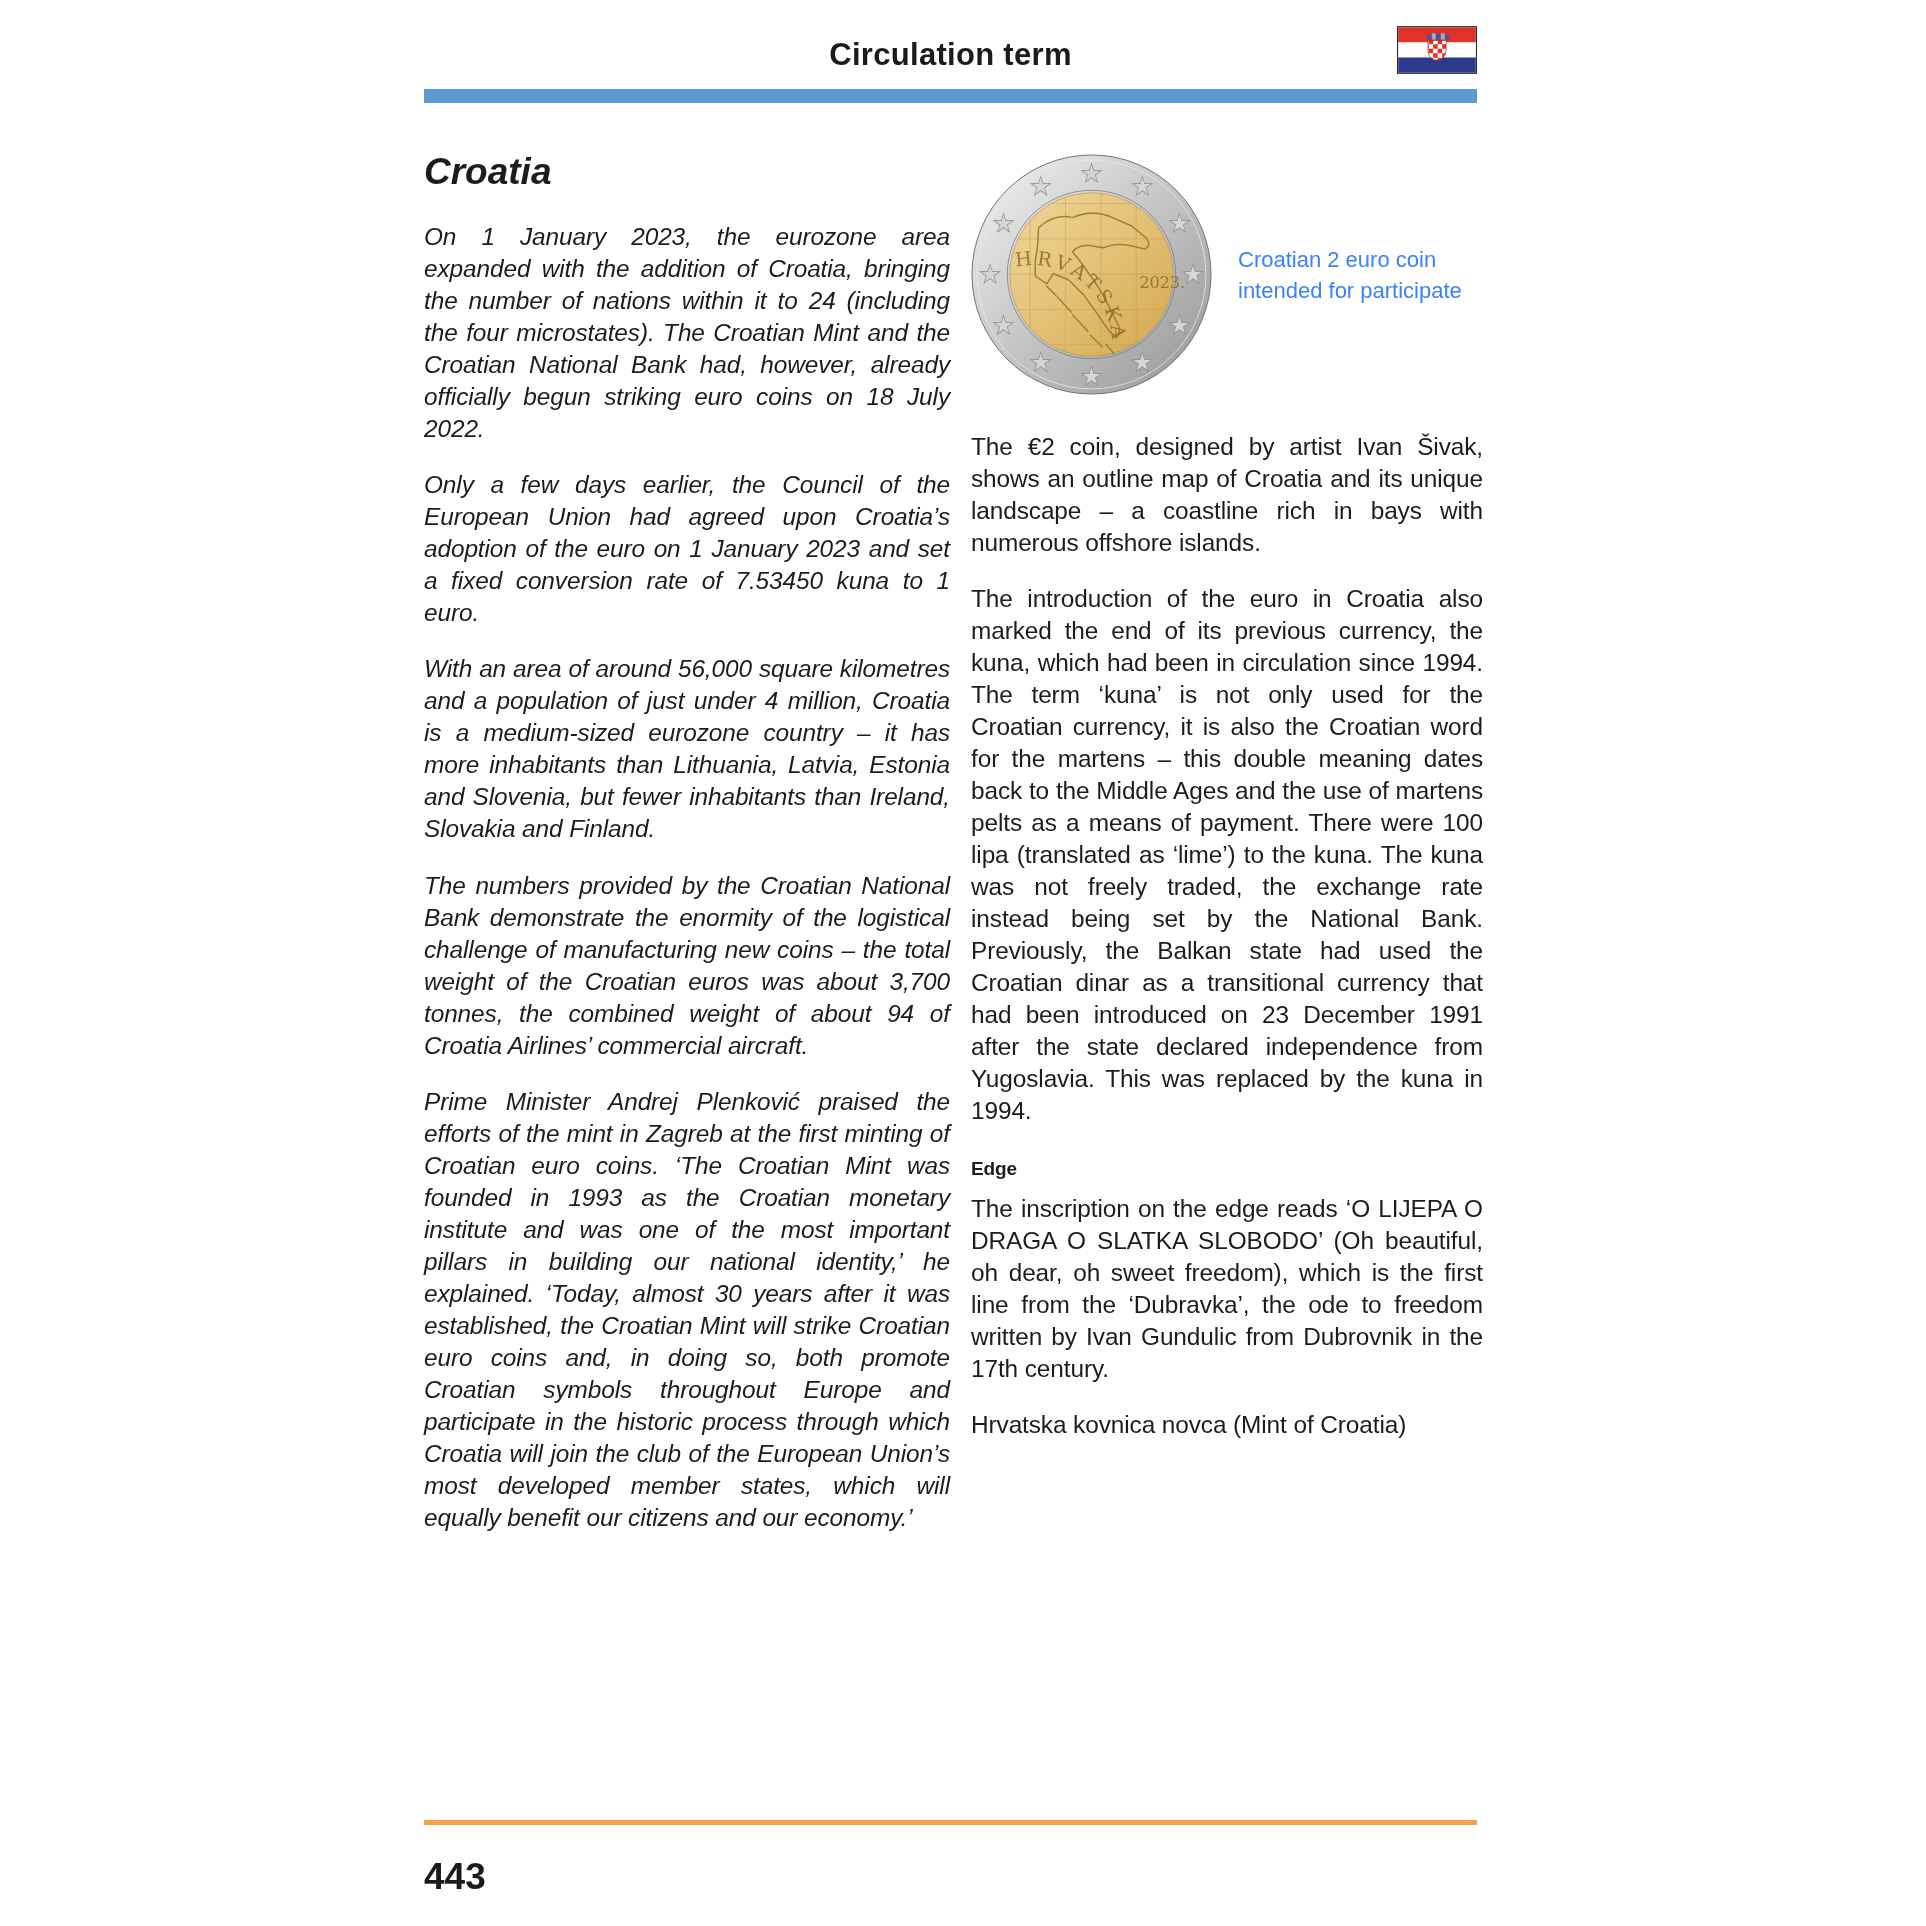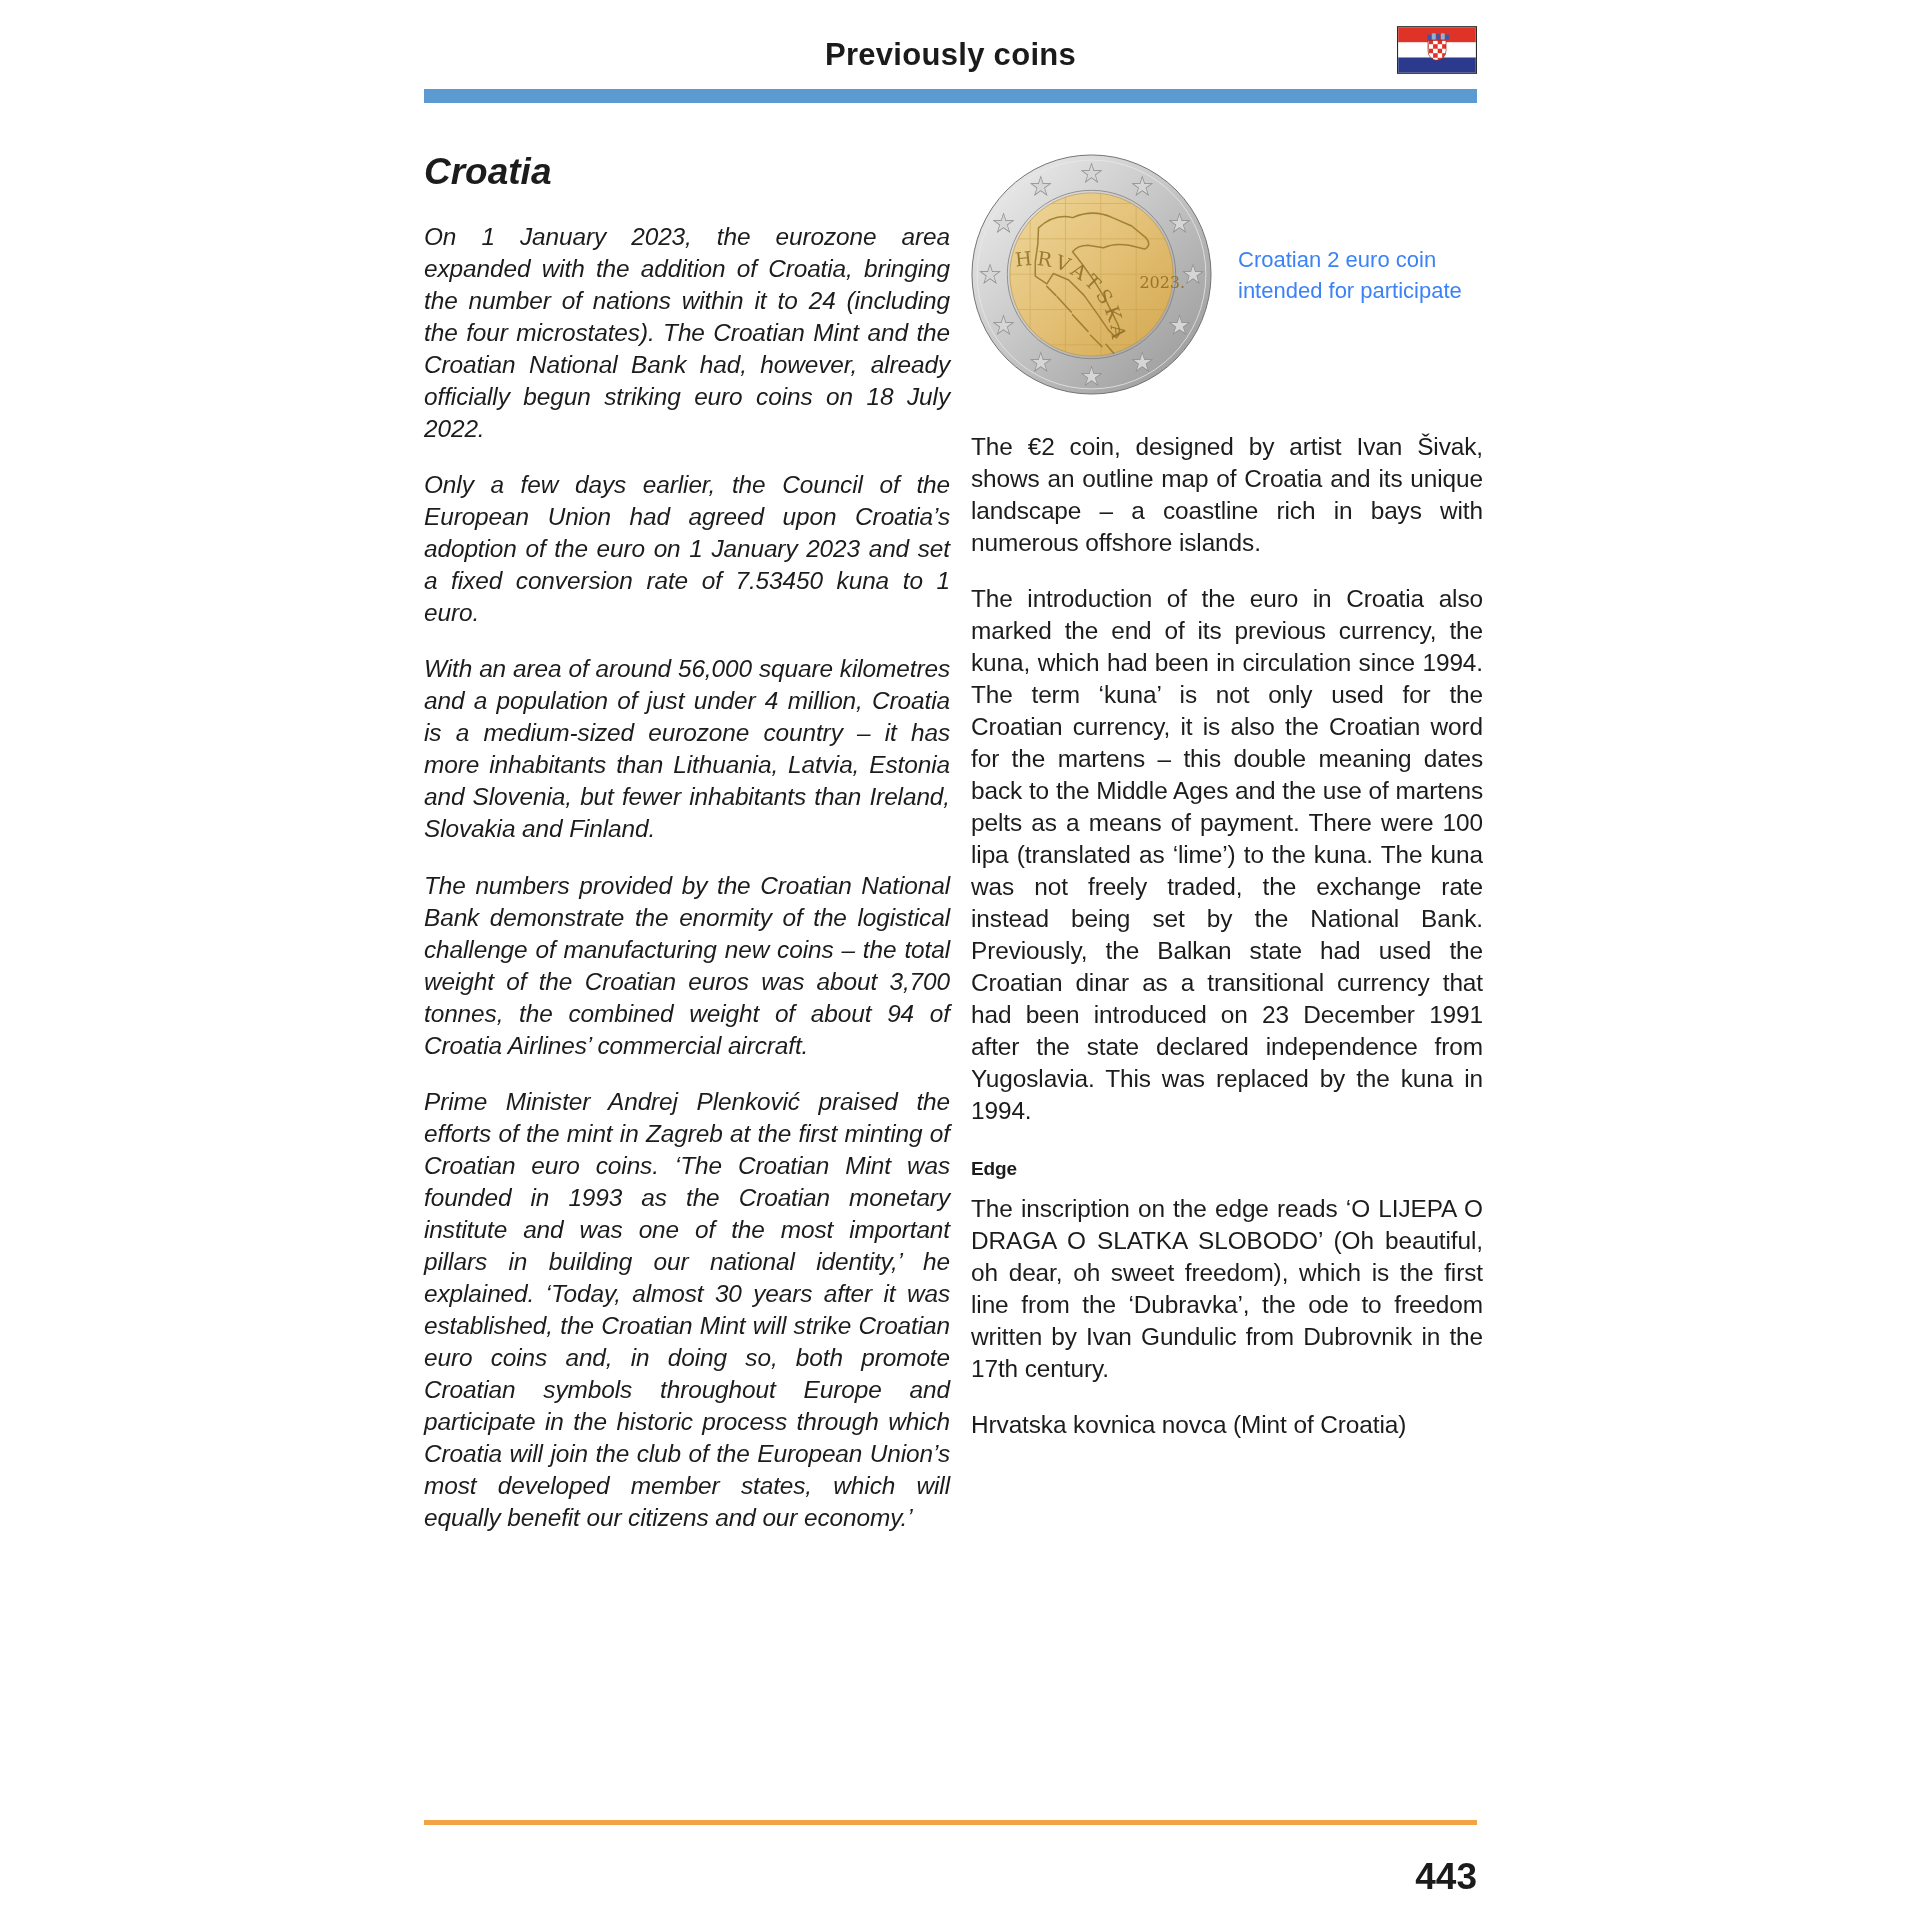--- a/index.html
+++ b/index.html
@@ -36,30 +36,30 @@
     margin:0 0 36px 0;display:flex;align-items:center;gap:26px;
   }
   figure.coin-figure svg{flex:0 0 auto;display:block;}
   figcaption{
     font-size:22px;line-height:31px;letter-spacing:0;text-align:left;color:#3b82f6;
   }
 
   
   .orange-rule{position:absolute;left:424px;top:1820px;width:1053px;height:4.5px;background:#F2A444;}
   .page-number{
-    position:absolute;left:424px;top:1856px;width:1053px;text-align:right;
+    position:absolute;left:424px;top:1856px;width:1053px;text-align:left;
     font-size:37px;font-weight:700;
   }
 </style>
 </head>
 <body>
 
 <div class="page">
 
-  <div class="header-title">Previously coins</div>
+  <div class="header-title">Circulation term</div>
 
   <div class="flag">
     <svg width="80" height="48" viewBox="0 0 124 74" xmlns="http://www.w3.org/2000/svg">
       <defs>
         <pattern id="chk" width="14" height="14" patternUnits="userSpaceOnUse">
           <rect width="14" height="14" fill="#ffffff"></rect>
           <rect width="7" height="7" fill="#DF3328"></rect>
           <rect x="7" y="7" width="7" height="7" fill="#DF3328"></rect>
         </pattern>
         <clipPath id="shieldClip">

